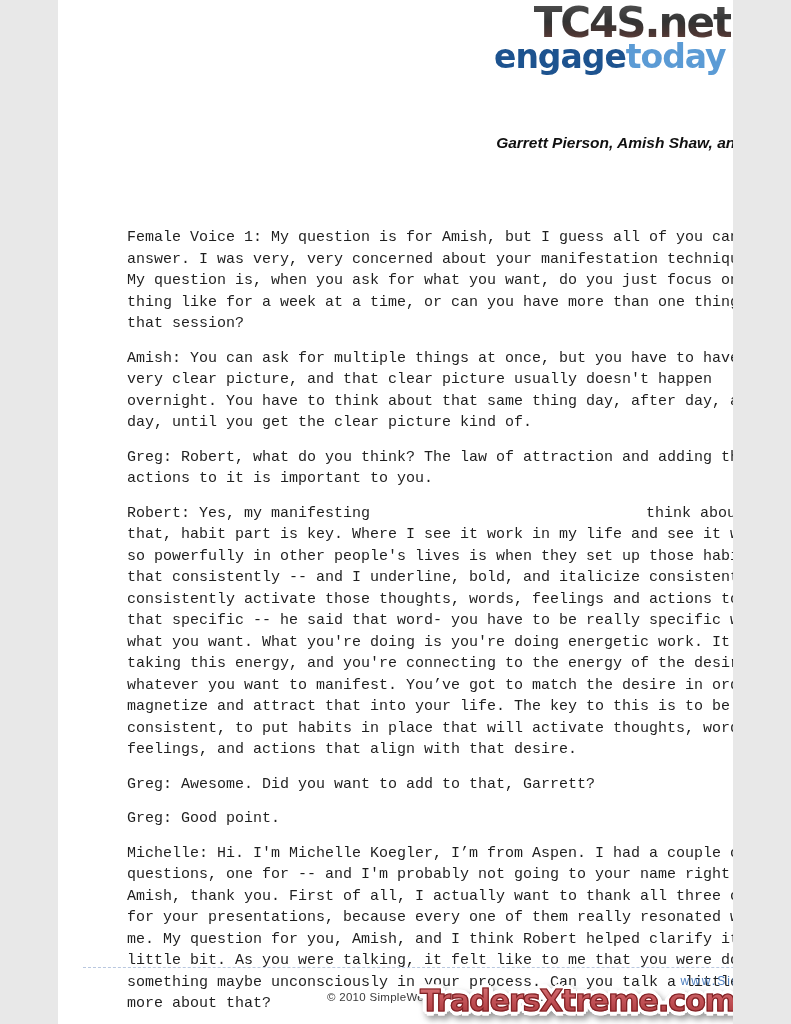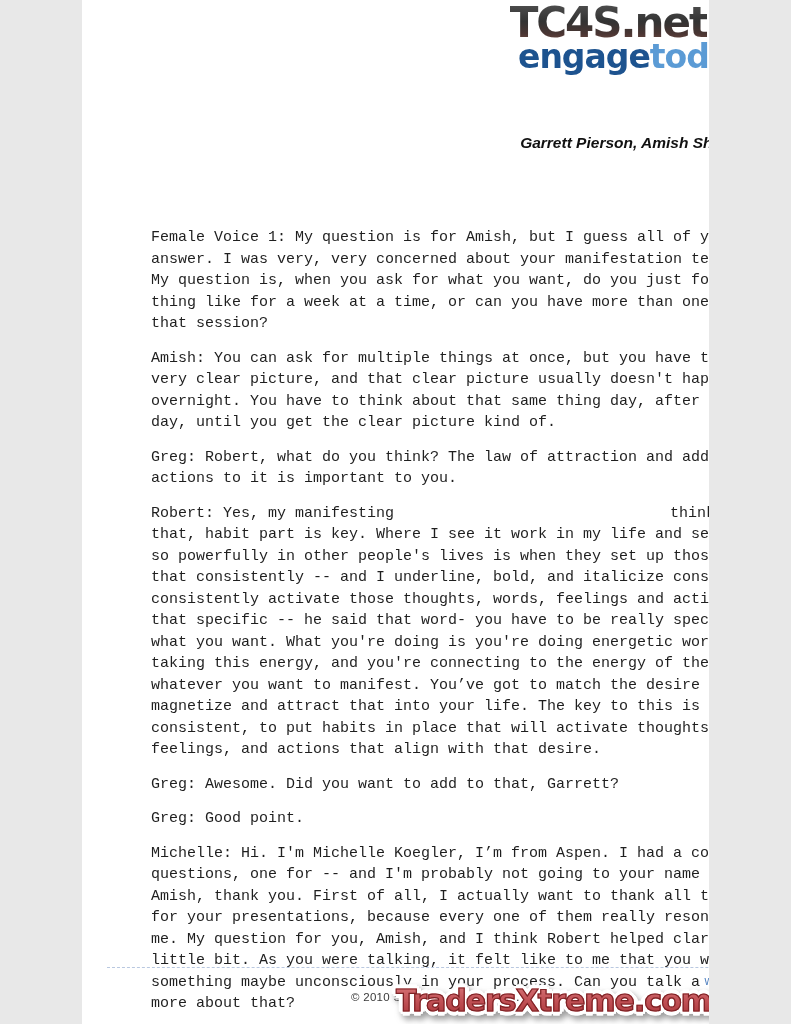--- a/index.html
+++ b/index.html
@@ -1,19 +1,20 @@
 <!DOCTYPE html>
 <html><head>
 <meta charset="utf-8">
 <style>
   html,body{margin:0;padding:0;background:#e8e8e8;}
   .page{
     position:relative;width:627px;height:1024px;background:#ffffff;
     overflow:hidden;font-family:"Liberation Sans",sans-serif;color:#1f1f1f;
     margin:0 auto;
+    padding-left:48px;
   }
   
   .tc4s{
     position:absolute;top:-2px;right:2px;
     font-family:"DejaVu Sans",sans-serif;font-weight:bold;
     font-size:42px;letter-spacing:-2px;
     background:linear-gradient(180deg,#4a4a4a 0%,#222222 48%,#3a2522 72%,#7a4438 100%);
     -webkit-background-clip:text;background-clip:text;color:transparent;
     z-index:3;opacity:.92;
   }

